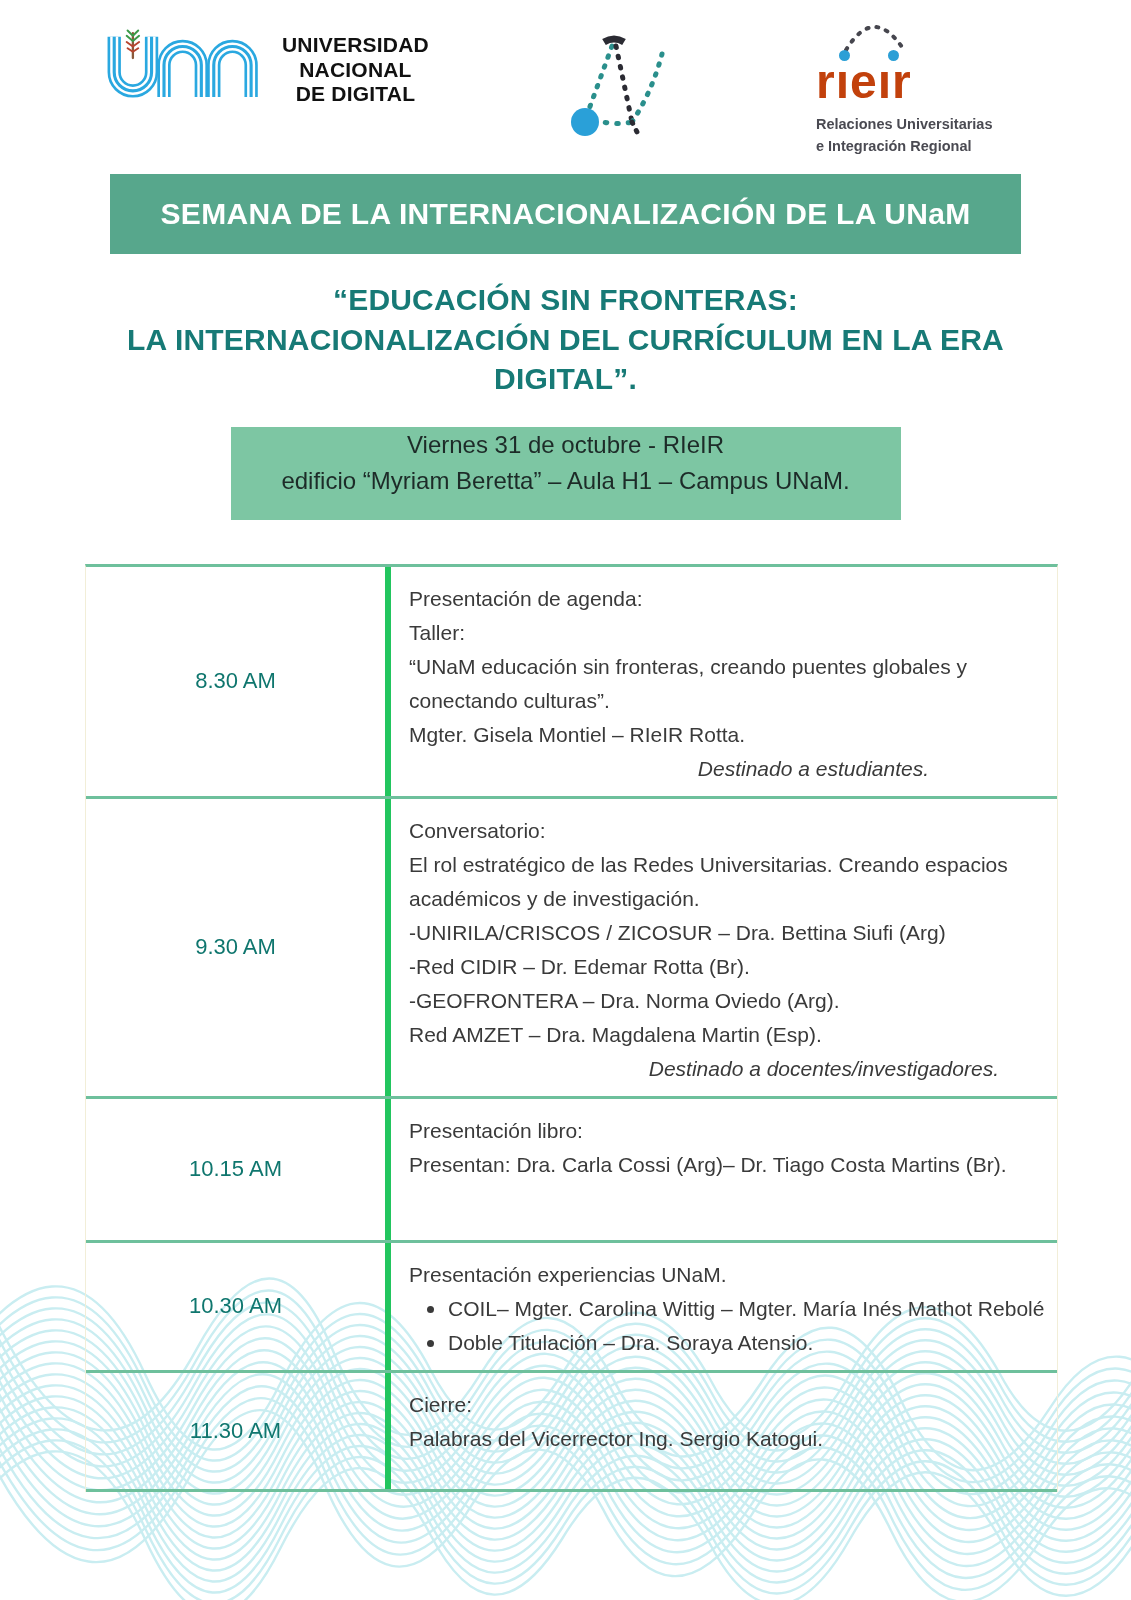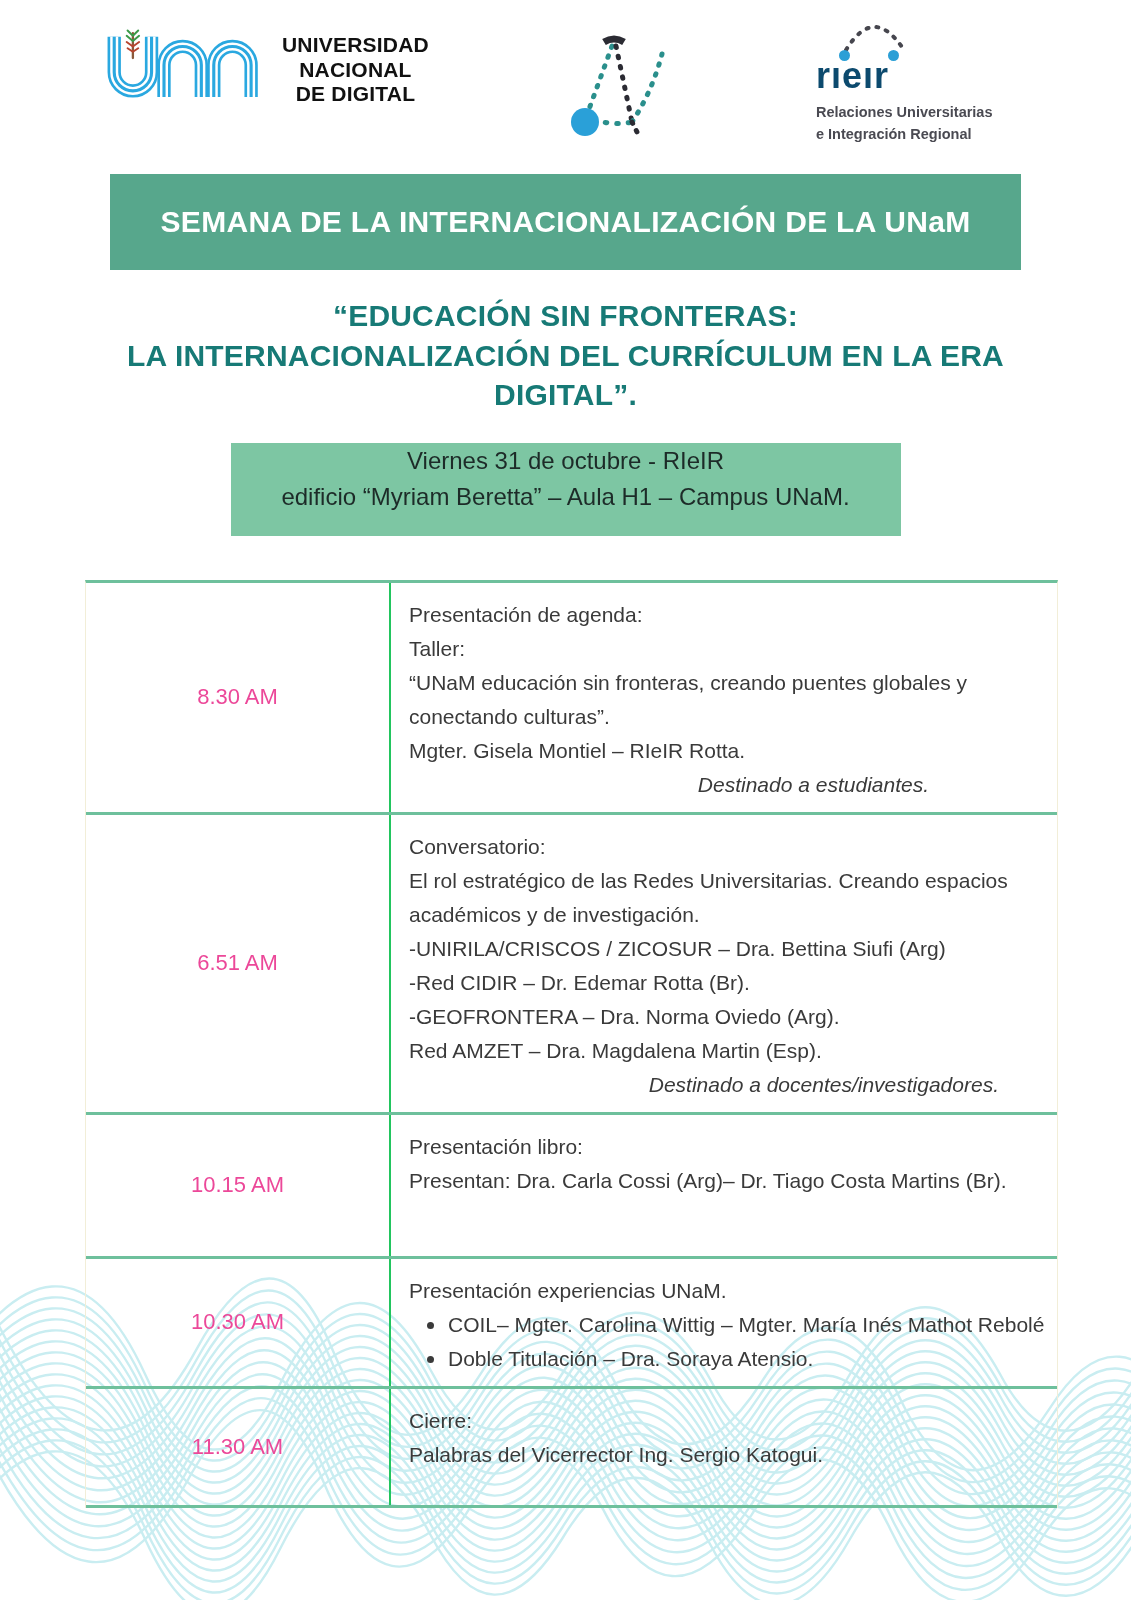--- a/index.html
+++ b/index.html
@@ -11,41 +11,41 @@
   .waves { position:absolute; left:0; bottom:0; width:1131px; height:340px; z-index:0; }
 
   .content { position:relative; z-index:1; }
 
   
   .header { display:flex; align-items:flex-start; justify-content:space-between; padding:22px 115px 0 100px; height:158px; }
   .unam-lockup { display:flex; align-items:center; gap:22px;text-align:center; }
   .unam-name { font-size:21px; font-weight:bold; color:#111111; line-height:1.18; letter-spacing:0.2px; }
   .mid-logo { margin-top:8px; }
   .rieir { margin-top:0; width:200px; }
-  .rieir-word { position:relative; font-size:36px; font-weight:bold; color:#0c4a6e; line-height:1; letter-spacing:1px; padding-top:36px; }
+  .rieir-word { position:relative; font-size:48px; font-weight:bold; color:#c2410c; line-height:1; letter-spacing:1px; padding-top:36px; }
   .rieir-arc { position:absolute; left:6px; top:-4px; }
   .rieir-dot { position:absolute; width:11px; height:11px; border-radius:50%; background:#2b9fd6; top:28px; }
   .rieir-dot.d1 { left:23px; }
   .rieir-dot.d2 { left:72px; }
   .rieir-sub { margin-top:8px; font-size:14.5px; font-weight:bold; color:#4a4a52; line-height:1.5; }
 
   
-  .banner { margin:16px 110px 0 110px; height:96px; background:#57a78c; display:flex; align-items:center; justify-content:center; }
+  .banner { margin:16px 110px 0 110px; height:80px; background:#57a78c; display:flex; align-items:center; justify-content:center; }
   .banner-title { color:#ffffff; font-size:30px; font-weight:bold; letter-spacing:0.3px; }
 
   
   .heading { margin-top:26px; text-align:center; color:#177a76; font-size:30px; font-weight:bold; line-height:1.32; letter-spacing:0.2px; }
 
   
   .venue { margin:28px auto 0 auto; width:670px; min-height:93px; background:#7dc6a3; text-align:center; color:#1d2b28; font-size:24px; line-height:36px; padding:0 10px; }
 
   
   .schedule { margin:44px 0 0 85px; width:973px; border-top:3px solid #6ec09c; border-left:1px solid #f2eed8; border-right:1px solid #f2eed8; }
   .row { display:flex; border-bottom:3px solid #6ec09c; }
-  .cell-time { width:305px; flex:0 0 305px; display:flex; align-items:center; justify-content:center; font-size:22px; color:#ec4899; border-right:2px solid #22c55e; }
+  .cell-time { width:305px; flex:0 0 305px; display:flex; align-items:center; justify-content:center; font-size:22px; color:#0f766e; border-right:6px solid #22c55e; }
   .cell-body { flex:1; padding:15px 10px 10px 18px; font-size:21px; line-height:34px; color:#3a3a3a; }
   .r0 { min-height:206px; } .r1 { min-height:258px; } .r2 { min-height:144px; }
   .r3 { min-height:120px; } .r4 { min-height:102px; } .r5 { min-height:119px; }
   .footnote { font-style:italic; text-align:right; }
   .fn-r0 { padding-right:118px; }
   .fn-r1 { padding-right:48px; }
   .bullets { list-style:none; }
   .bullets li { display:flex; align-items:flex-start; padding-left:18px; }
   .bullet-dot { width:7px; height:7px; border-radius:50%; background:#3a3a3a; margin:14px 14px 0 0; flex:0 0 7px; }
 </style>
@@ -174,21 +174,21 @@
         <div class="cell-body">
           <p>Presentación de agenda:</p>
           <p>Taller:</p>
           <p>“UNaM educación sin fronteras, creando puentes globales y conectando culturas”.</p>
           <p>Mgter. Gisela Montiel – RIeIR Rotta.</p>
           <p class="footnote fn-r0">Destinado a estudiantes.</p>
         </div>
       </div>
 
       <div class="row r1">
-        <div class="cell-time">6.51 AM</div>
+        <div class="cell-time">9.30 AM</div>
         <div class="cell-body">
           <p>Conversatorio:</p>
           <p>El rol estratégico de las Redes Universitarias. Creando espacios académicos y de investigación.</p>
           <p>-UNIRILA/CRISCOS / ZICOSUR – Dra. Bettina Siufi (Arg)</p>
           <p>-Red CIDIR – Dr. Edemar Rotta (Br).</p>
           <p>-GEOFRONTERA – Dra. Norma Oviedo (Arg).</p>
           <p>Red AMZET – Dra. Magdalena Martin (Esp).</p>
           <p class="footnote fn-r1">Destinado a docentes/investigadores.</p>
         </div>
       </div>

